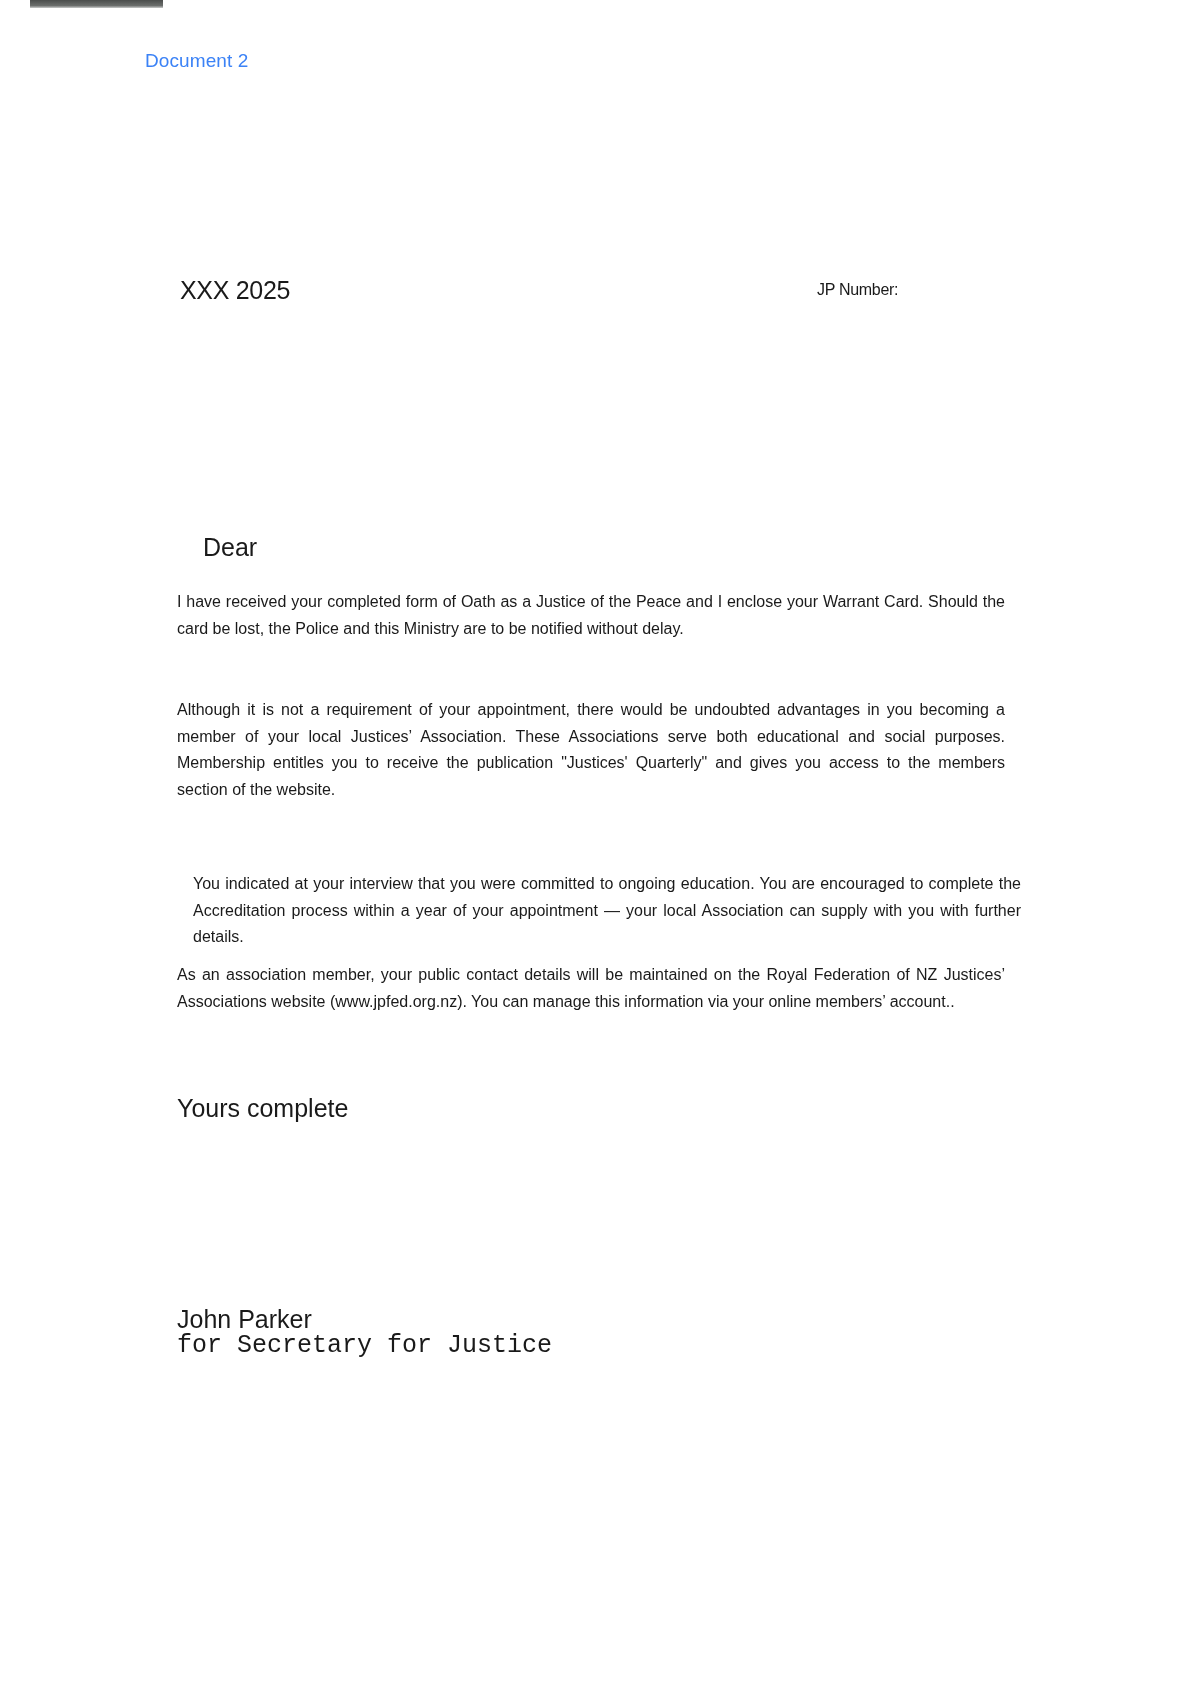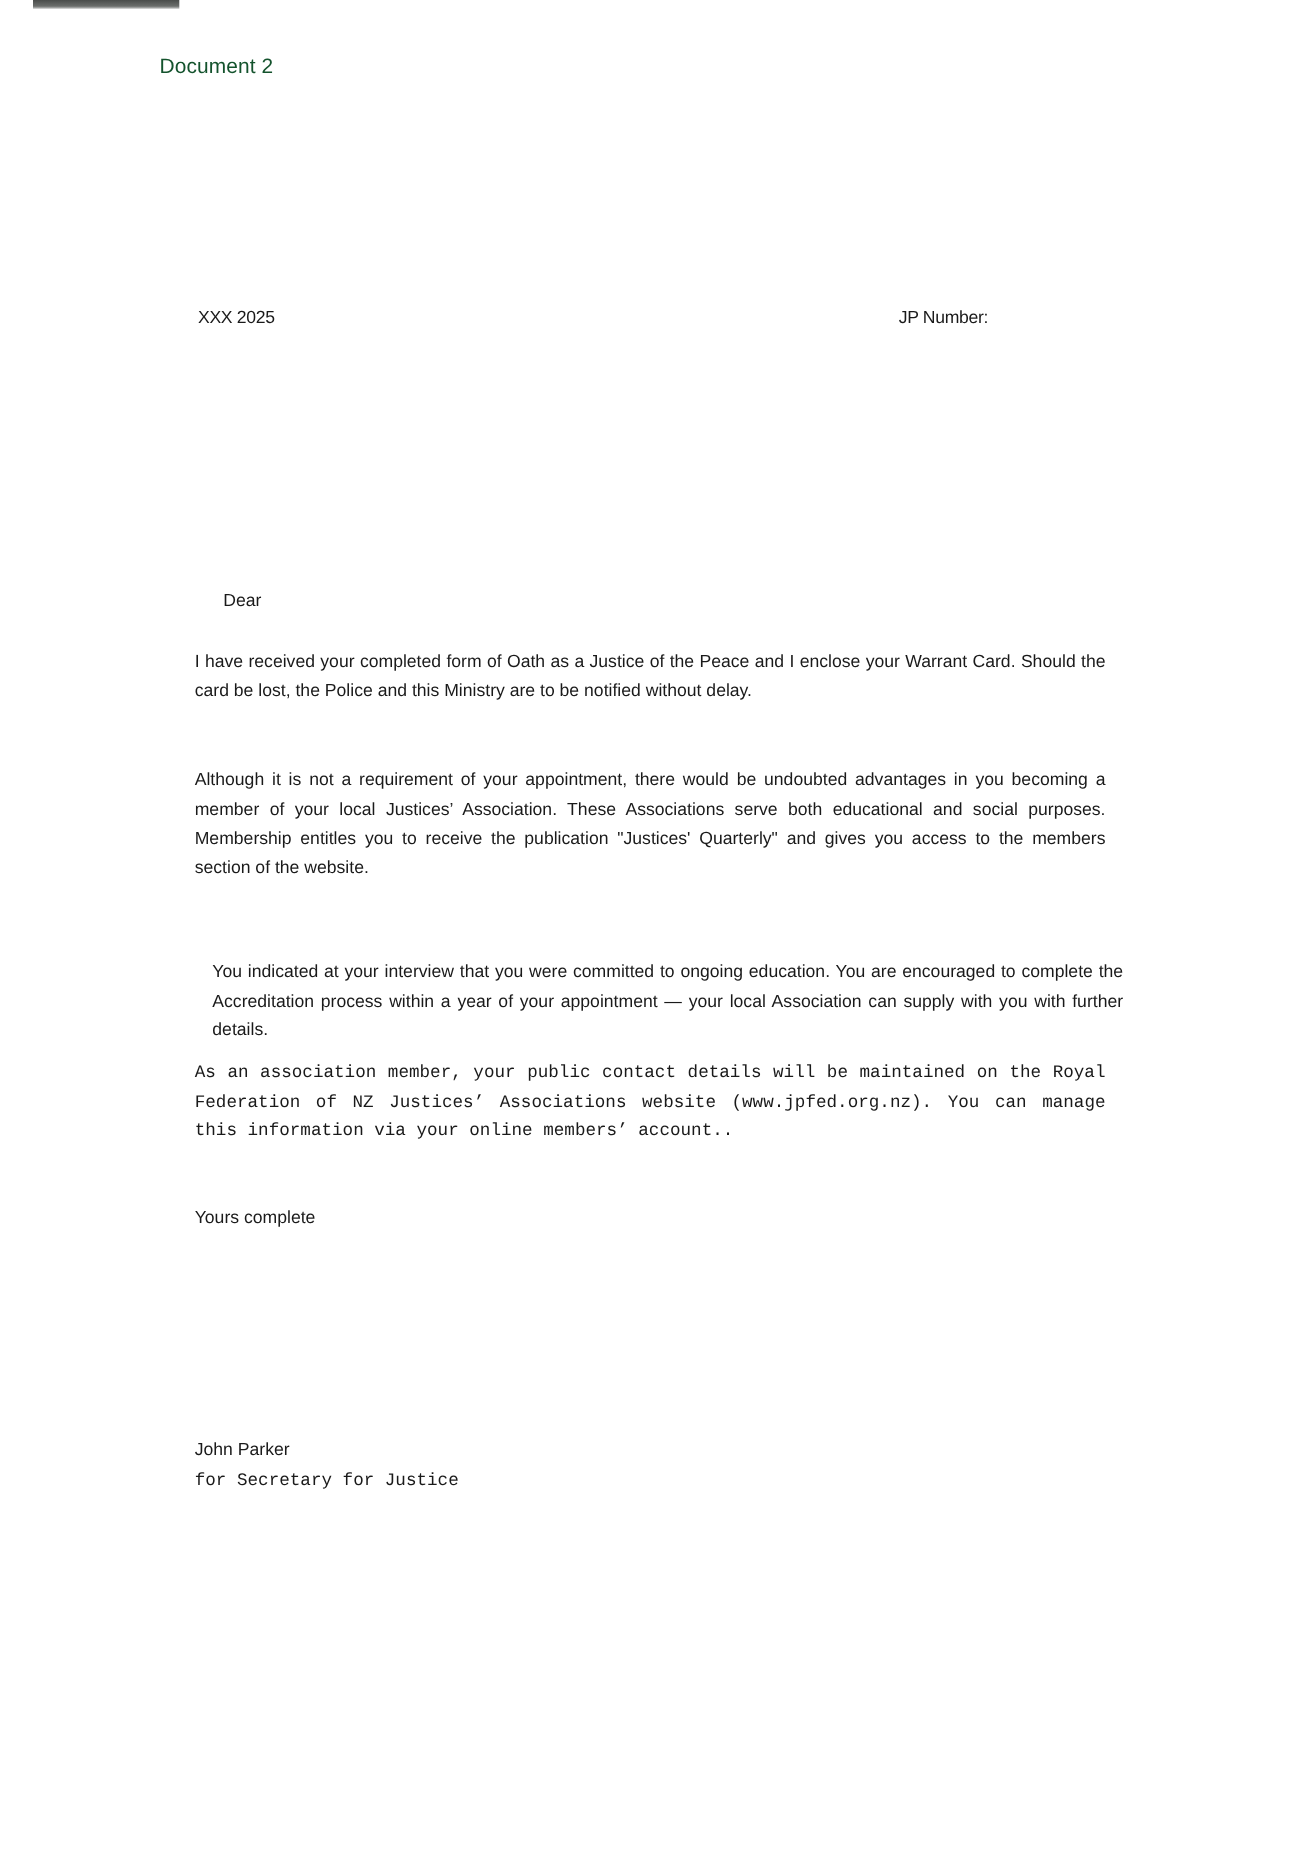--- a/index.html
+++ b/index.html
@@ -27,21 +27,21 @@
       position: absolute;
       left: 145px;
       top: 50px;
       font-size: 19px;
       color: #ff1a1a;
       letter-spacing: 0.1px;
     }
     .abs {
       position: absolute;
       white-space: nowrap;
-      font-size: 16px;
+      font-size: 25px;
       line-height: 26.5px;
     }
     .date-line {
       left: 180px;
       top: 277px;
       letter-spacing: -0.3px;
     }
     .jp-number {
       left: 817px;
       top: 277px;
@@ -59,41 +59,41 @@
       left: 177px;
       width: 828px;
       font-size: 16px;
       line-height: 26.5px;
       text-align: justify;
       text-align-last: left;
     }
     .p1 { top: 589px; }
     .p2 { top: 697px; }
     .p3 { top: 855px; }
-    .p4 { top: 962px; font-family: Liberation Mono, monospace; }
+    .p4 { top: 962px; }
     .closing {
       left: 177px;
       top: 1095px;
     }
     .sig-name {
       left: 177px;
       top: 1306px;
     }
     .sig-title {
       left: 177px;
       top: 1333px;
       font-family: Liberation Mono, monospace;
     }
   </style>
 </head>
 <body>
 
 <div class="scan-bar"></div>
 
-<div class="doc-label" style="color: #14532d;">Document 2</div>
+<div class="doc-label" style="color: #3b82f6;">Document 2</div>
 
 <div class="abs date-line">XXX 2025</div>
 <div class="abs jp-number">JP Number:</div>
 
 <div class="abs salutation">Dear</div>
 
 <p class="para p1" style="margin:0">I have received your completed form of Oath as a Justice of the Peace and I enclose your Warrant Card. Should the card be lost, the Police and this Ministry are to be notified without delay.</p>
 <p class="para p2" style="margin:0">Although it is not a requirement of your appointment, there would be undoubted advantages in you becoming a member of your local Justices’ Association. These Associations serve both educational and social purposes. Membership entitles you to receive the publication "Justices' Quarterly" and gives you access to the members section of the website.</p>
 <p class="para p3" style="margin:16px">You indicated at your interview that you were committed to ongoing education. You are encouraged to complete the Accreditation process within a year of your appointment — your local Association can supply with you with further details.</p>
 <p class="para p4" style="margin:0">As an association member, your public contact details will be maintained on the Royal Federation of NZ Justices’ Associations website (www.jpfed.org.nz). You can manage this information via your online members’ account..</p>

